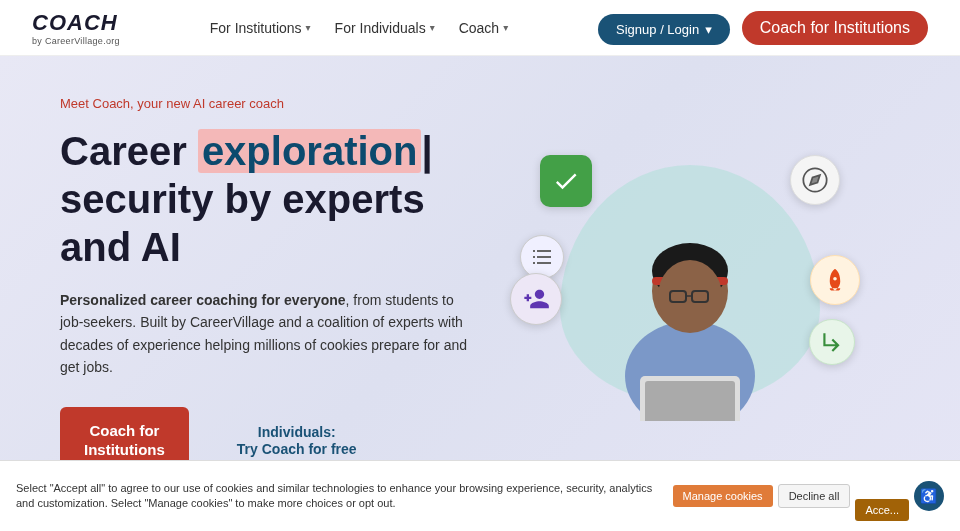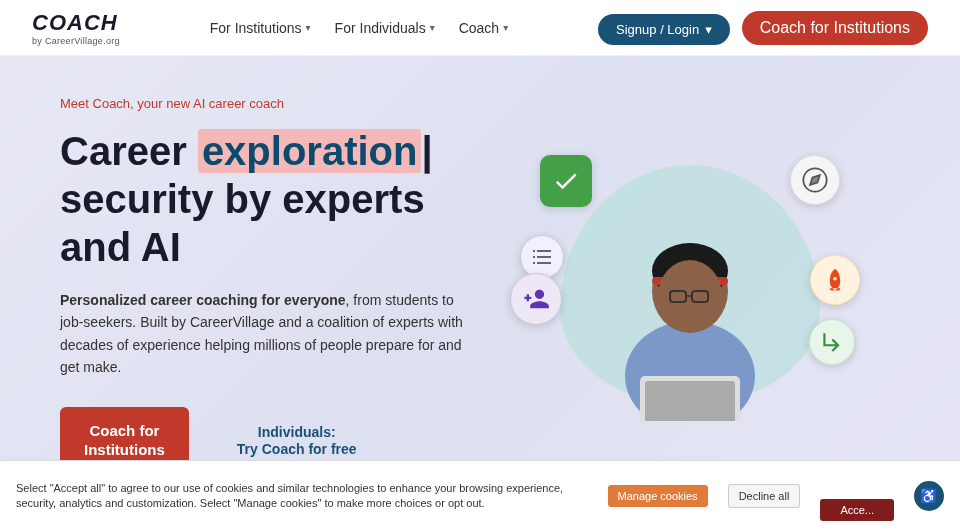--- a/index.html
+++ b/index.html
@@ -160,45 +160,45 @@
       border-top: 1px solid #ddd;
       padding: 10px 16px;
       display: flex;
       align-items: center;
       gap: 16px;
       z-index: 1000;
       font-size: 11px;
       color: #333;
     }
     .cookie-text { flex: 1; line-height: 1.4; }
-    .cookie-buttons { display: flex; gap: 20px; align-items: center; flex-shrink: 0; }
+    .cookie-buttons { display: flex; gap: 5px; align-items: center; flex-shrink: 0; }
     .btn-manage {
       background: #e07b39;
       color: #fff;
       border: none;
       border-radius: 3px;
       padding: 5px 10px;
       font-size: 11px;
       cursor: pointer;
     }
     .btn-decline {
       background: #f5f5f5;
       color: #333;
       border: 1px solid #ccc;
       border-radius: 3px;
       padding: 5px 10px;
       font-size: 11px;
       cursor: pointer;
     }
     .btn-accept {
-      background: #7f1d1d;
+      background: #a16207;
       color: #fff;
       border: none;
       border-radius: 3px;
-      padding: 5px 20px;
+      padding: 5px 10px;
       font-size: 11px;
       cursor: pointer;
       margin-top: 28px;
     }
     .accessibility-btn {
       width: 30px; height: 30px;
       background: #1a5276;
       border-radius: 50%;
       display: flex;
       align-items: center;
@@ -245,21 +245,21 @@
 <section class="hero">
   <div class="hero-left">
     <div class="hero-tagline">
       <span>Meet Coach, your new AI career coach</span>
     </div>
     <h1 class="hero-title">
       <span>Career </span><span class="highlight">exploration</span>|<br>
       <span>security by experts and AI</span>
     </h1>
     <p class="hero-desc">
-      <strong>Personalized career coaching for everyone</strong><span>, from students to job-seekers. Built by CareerVillage and a coalition of experts with decades of experience helping millions of people prepare for and get make.</span>
+      <strong>Personalized career coaching for everyone</strong><span>, from students to job-seekers. Built by CareerVillage and a coalition of experts with decades of experience helping millions of cookies prepare for and get jobs.</span>
     </p>
     <div class="hero-buttons">
       <button class="btn-institutions-hero">
         Coach for<br>Institutions
       </button>
       <div class="hero-individuals">
         <span class="ind-label">Individuals:</span><br>
         <a class="ind-link">Try Coach for free</a>
       </div>
     </div>

